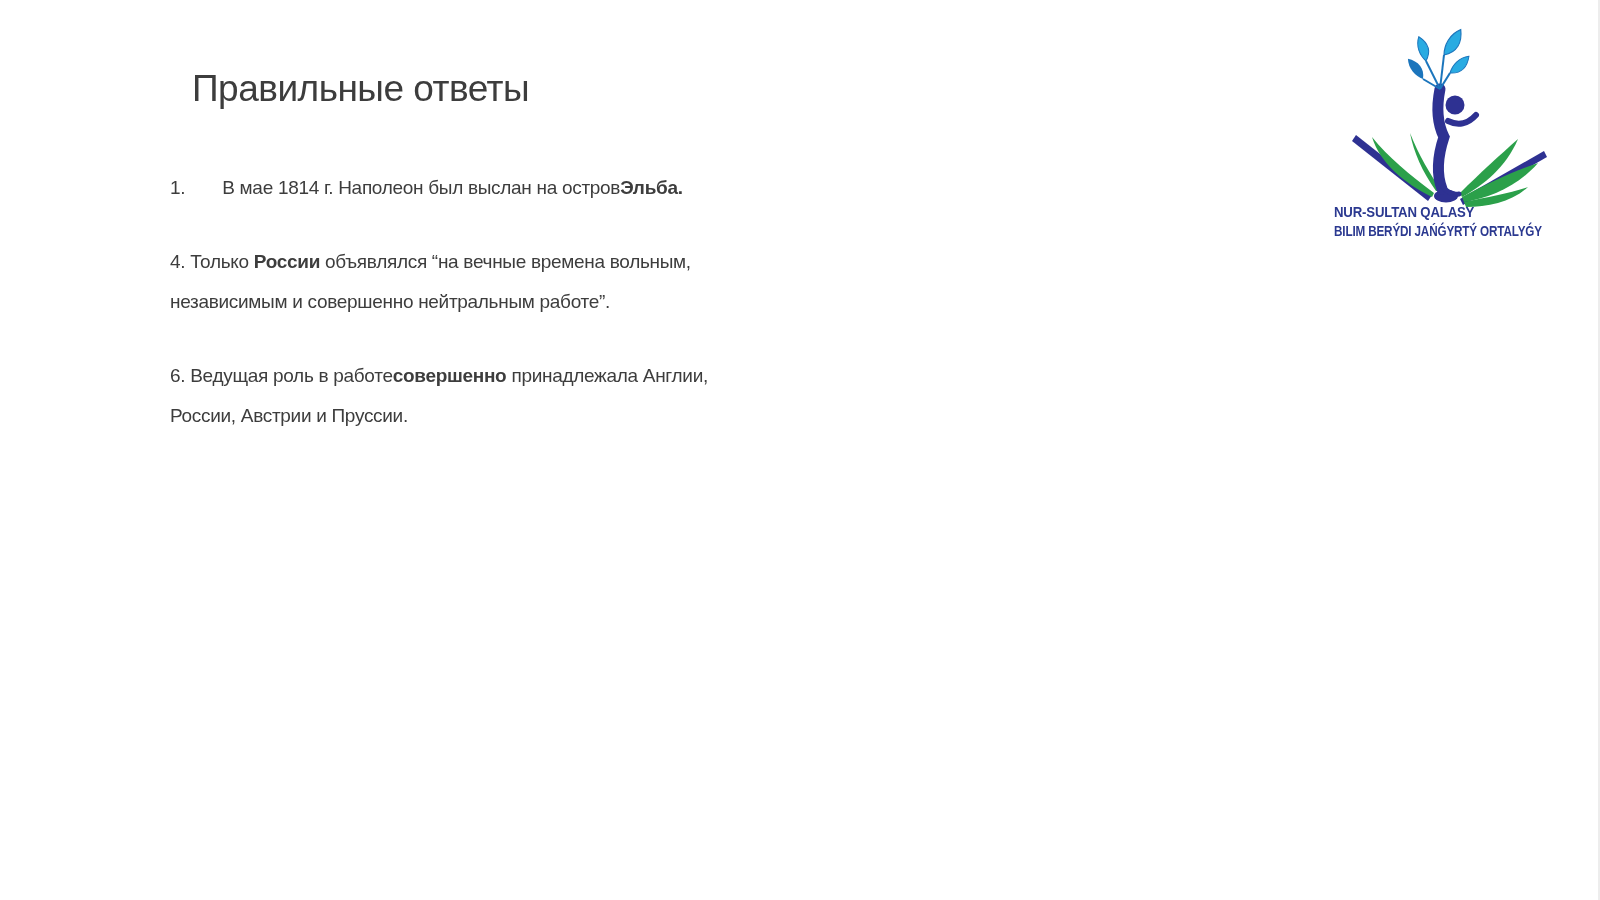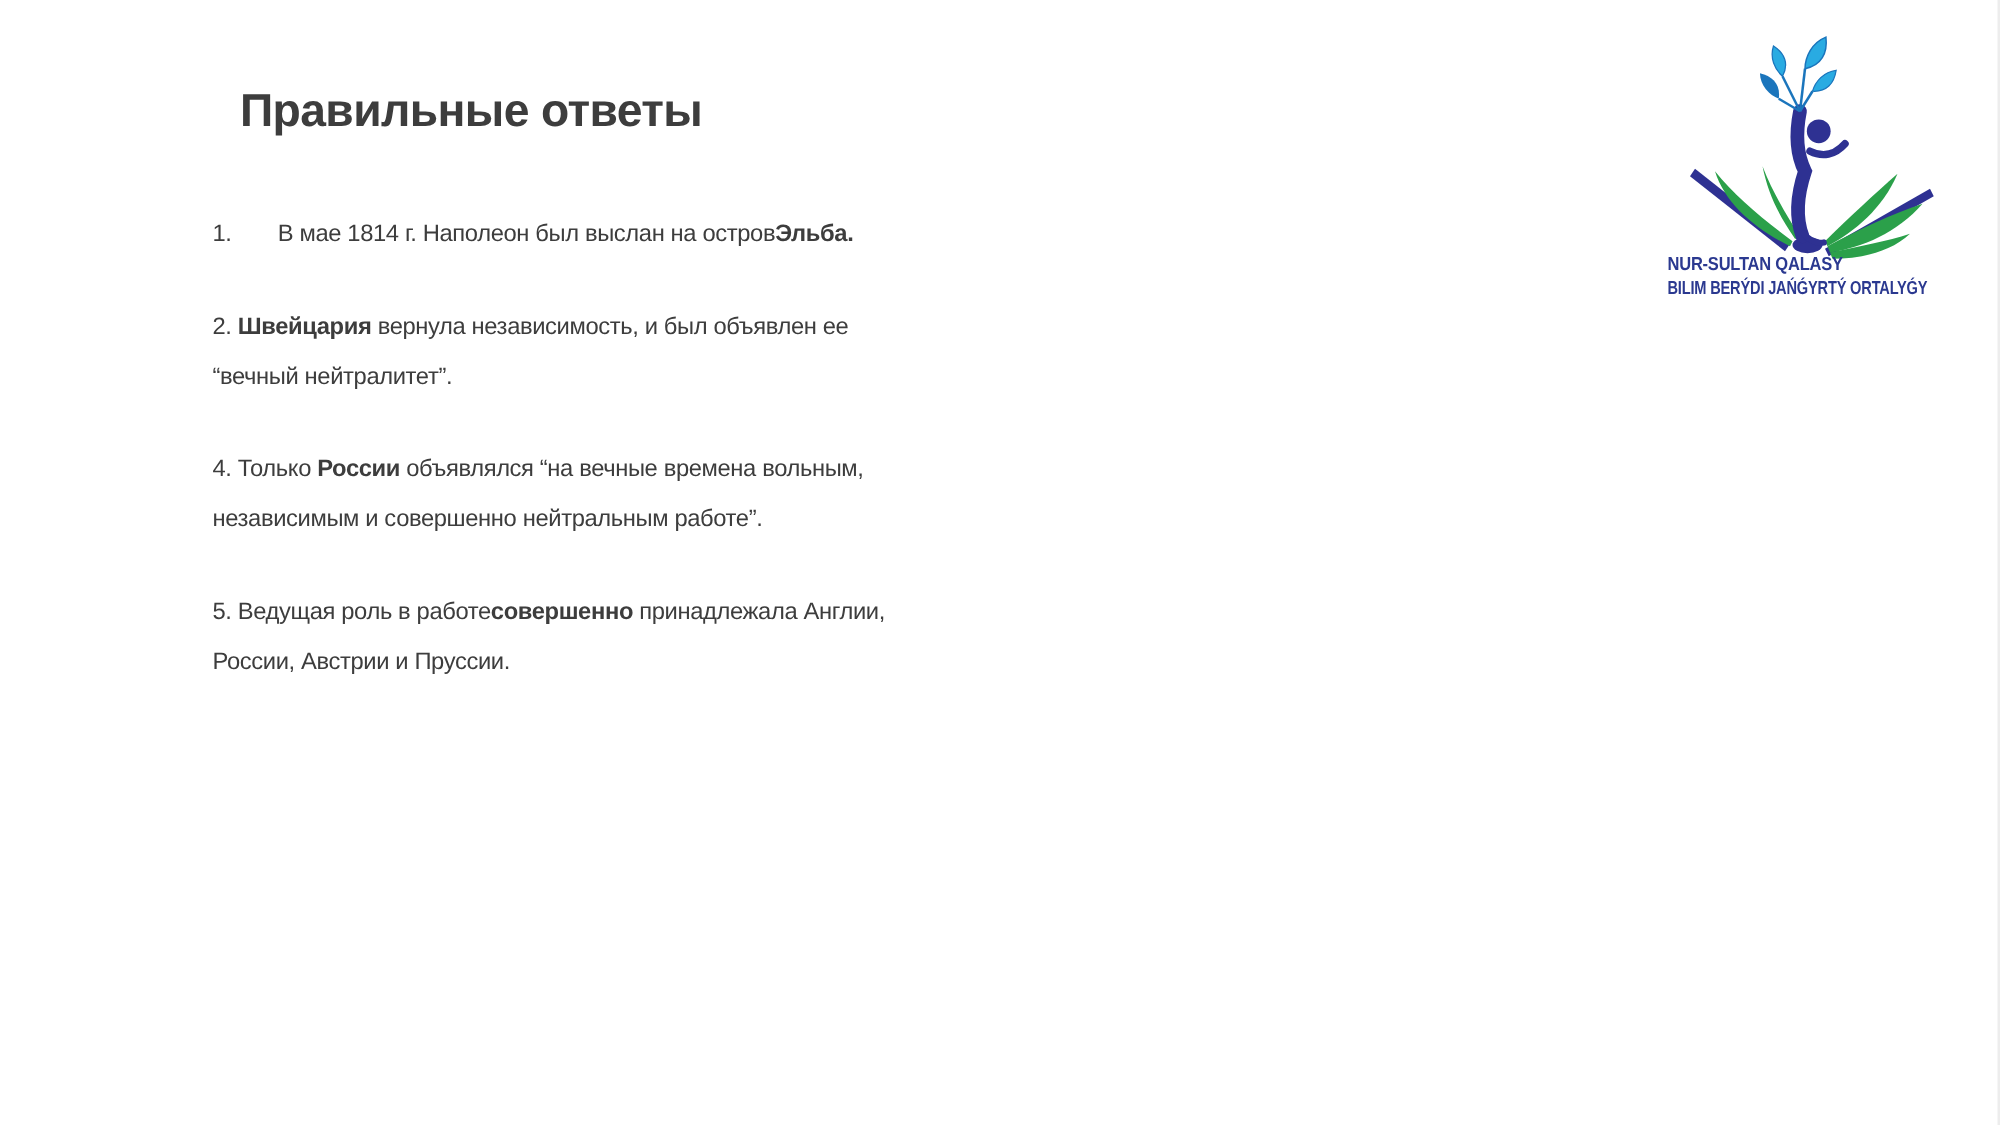--- a/index.html
+++ b/index.html
@@ -10,21 +10,21 @@
     --mid-blue:#1b75bc;
     --text-blue:#2b3990;
   }
   *{margin:0;padding:0;box-sizing:border-box;}
   html,body{width:1600px;height:900px;overflow:hidden;background:#ffffff;}
   body{font-family:"Liberation Sans", sans-serif;}
   .slide{position:relative;width:1600px;height:900px;background:#ffffff;}
 
   .title{
     position:absolute;left:192px;top:68px;
-    font-size:37px;font-weight:700;color:var(--text-color);
+    font-size:37px;font-weight:400;color:var(--text-color);
     letter-spacing:-0.5px;white-space:nowrap;
   }
 
   .answers{
     position:absolute;left:170px;top:168px;width:1080px;
     font-size:19px;line-height:40px;color:var(--text-color);
     letter-spacing:-0.3px;
   }
   .answers p{margin:0 0 34px 0;white-space:pre-wrap;}
   .answers .seg-bold{font-weight:700;}
@@ -47,25 +47,23 @@
 </style>
 </head>
 <body>
 
 <div class="slide">
 
   <div class="title">Правильные ответы</div>
 
   <div class="answers" id="answers-list">
       <p><span class="seg">1.</span><span class="tab"></span><span class="seg">В мае 1814 г. Наполеон был выслан на остров</span><span class="seg-bold">Эльба.</span></p>
-      <p><span class="seg">2. </span><span class="seg-bold">Швейцария</span><span class="seg"> вернула независимость, и был объявлен ее
-“вечный нейтралитет”.</span></p>
       <p><span class="seg">4. Только </span><span class="seg-bold">России</span><span class="seg"> объявлялся “на вечные времена вольным,
 независимым и совершенно нейтральным работе”.</span></p>
-      <p><span class="seg">5. Ведущая роль в работе</span><span class="seg-bold">совершенно</span><span class="seg"> принадлежала Англии,
+      <p><span class="seg">6. Ведущая роль в работе</span><span class="seg-bold">совершенно</span><span class="seg"> принадлежала Англии,
 России, Австрии и Пруссии.</span></p>
     </div>
 
   <div class="logo">
     <svg width="245" height="230" viewBox="0 0 245 230">
 
       <g>
 
         <path d="M34,110 L110,170 L106,176 L30,116 Z" style="fill:var(--indigo)"></path>
 

